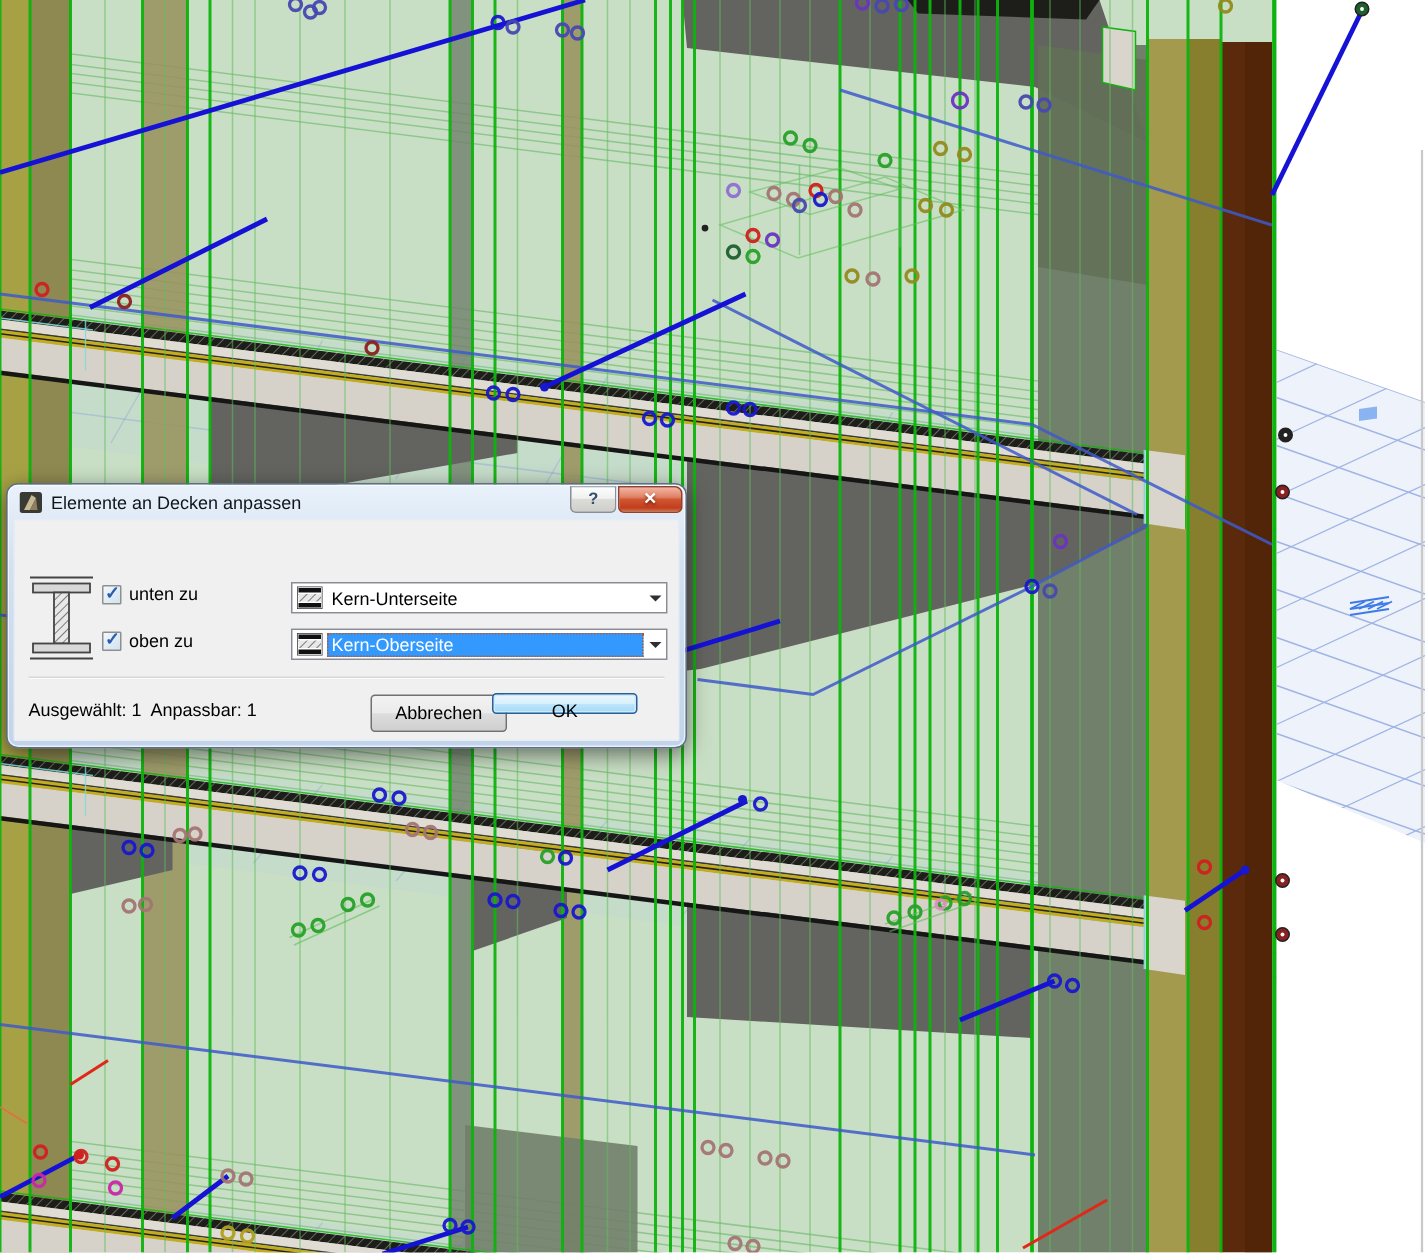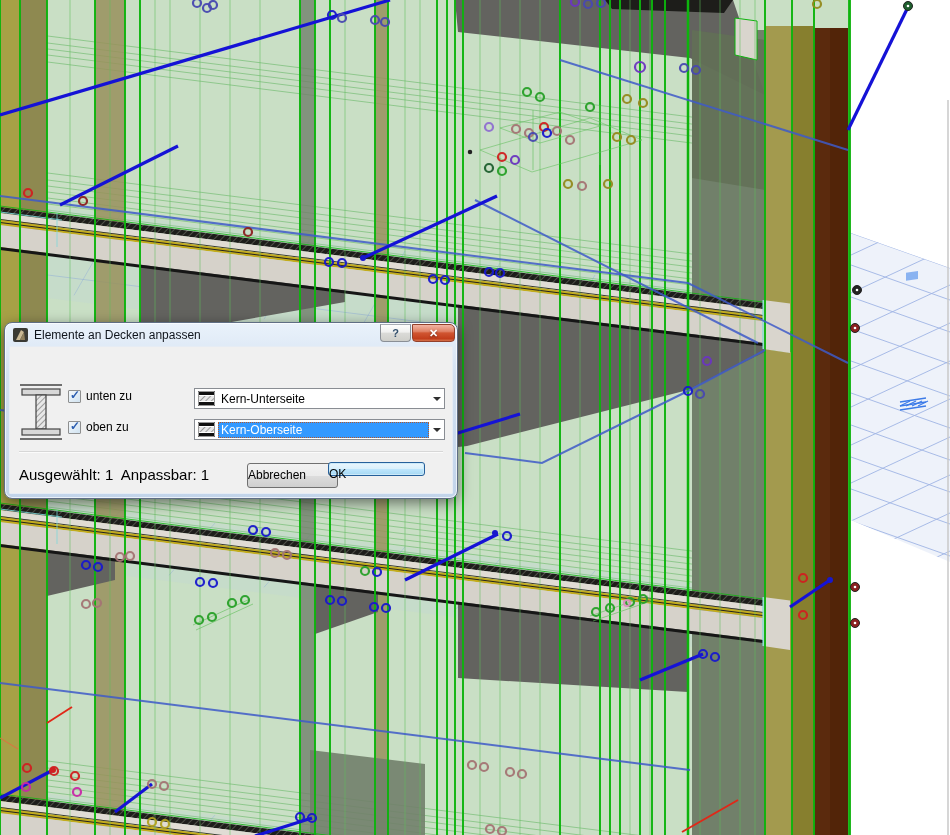--- a/index.html
+++ b/index.html
@@ -38,23 +38,23 @@
     border:1px solid #898D93;background:#FFF;display:flex;align-items:center;}
   #combo-top{top:41px;} #combo-bottom{top:72px;}
   .combo-icon{flex:0 0 auto;margin:0 3px 0 3px;}
   .combo-label{flex:1 1 auto;font-size:12px;color:#000;padding:1px 3px;white-space:nowrap;overflow:hidden;}
   .combo-label.selected{background:#3399FF;color:#FFF;outline:1px dotted #B4582A;outline-offset:-1px;}
   .combo-arrow{flex:0 0 auto;width:15px;display:flex;justify-content:center;align-items:center;}
   .tri{width:0;height:0;border-left:4px solid transparent;border-right:4px solid transparent;
     border-top:4px solid #2F2F2F;}
   .separator{position:absolute;left:9px;right:9px;top:104px;height:1px;background:#D7D7D7;
     border-bottom:1px solid #FBFBFB;}
-  .status{position:absolute;left:9px;top:119px;font-size:15px;color:#000;white-space:pre;}
+  .status{position:absolute;left:9px;top:119px;font-size:12px;color:#000;white-space:pre;}
   .pushbtn{position:absolute;height:25px;box-sizing:border-box;border:1px solid #707070;border-radius:3px;
-    font-size:12px;color:#000;text-align:left;line-height:22px;
+    font-size:12px;color:#000;text-align:center;line-height:22px;
     background:linear-gradient(#F2F2F2,#EBEBEB 50%,#DDDDDD 51%,#CFCFCF);}
   #btn-cancel{left:237px;top:116px;width:91px;}
   #btn-ok{left:318px;top:115px;width:97px;height:14px;border:1px solid #26609B;
     box-shadow:inset 0 0 0 1px #CCEAF9;
     background:linear-gradient(#EAF6FD,#D9F0FC 50%,#BEE6FD 51%,#A6D9F4);}
 </style>
 </head>
 <body>
 
 <svg id="scene" width="950" height="835" viewBox="0 0 950 835" aria-label="3D model view">

